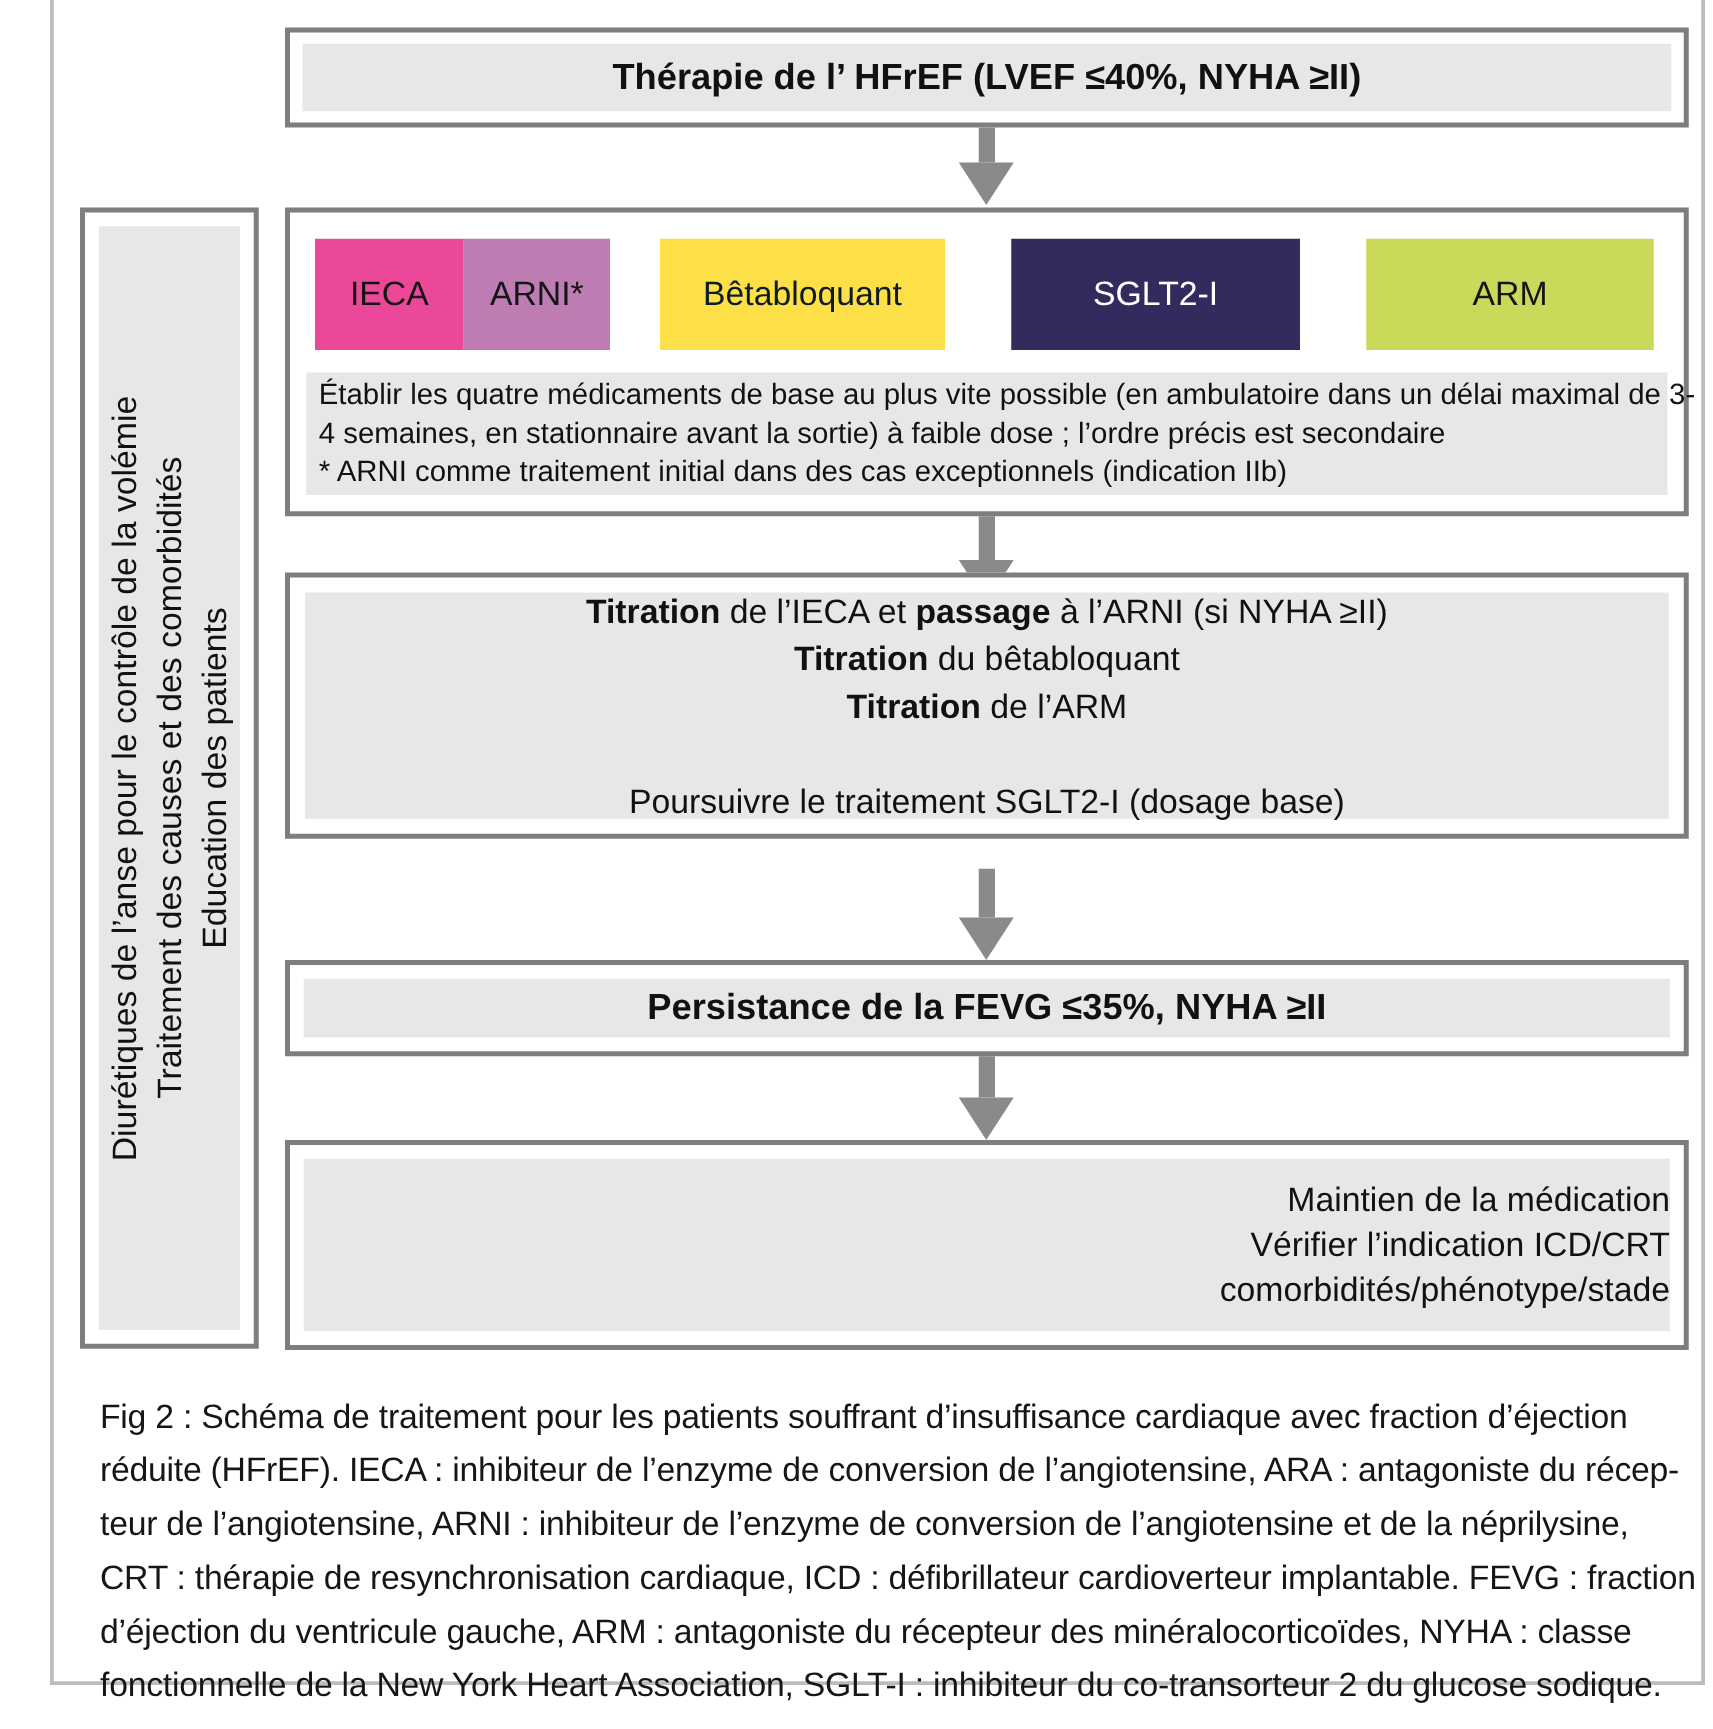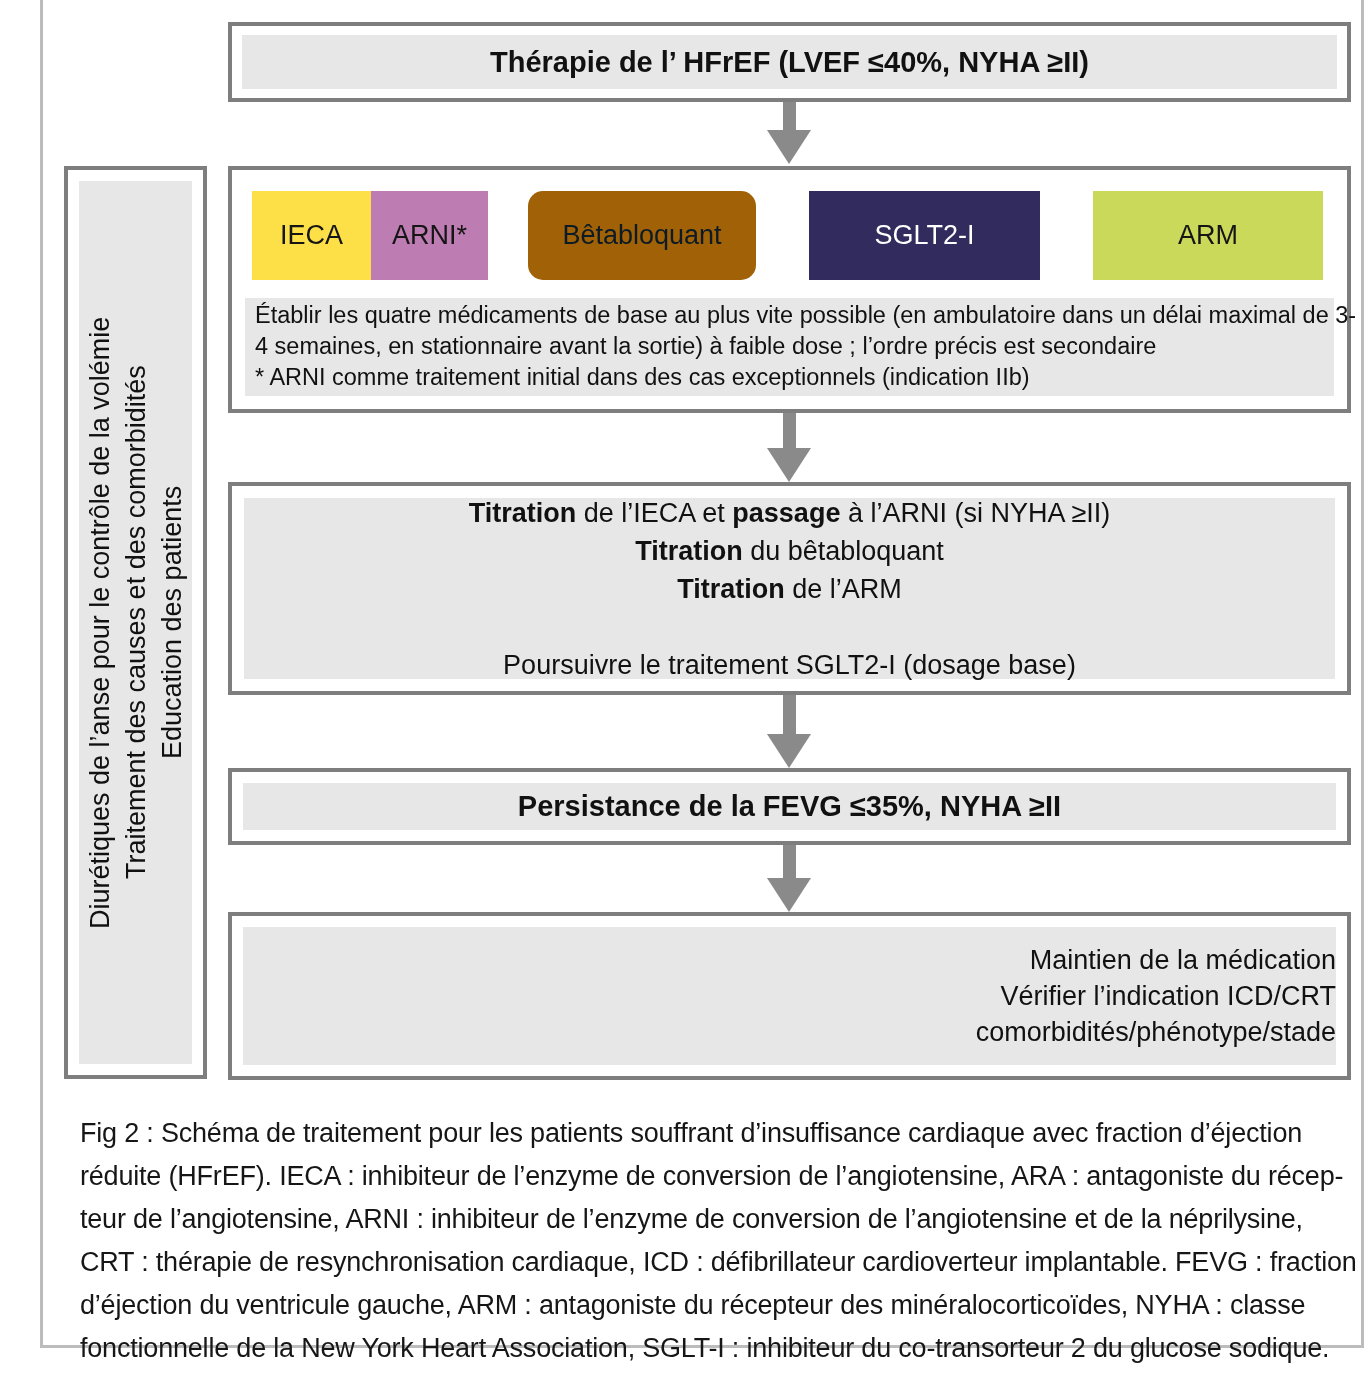--- a/index.html
+++ b/index.html
@@ -46,21 +46,21 @@
   .chip-sglt { left:577px; top:21px; width:231px; height:89px; }
   .chip-arm  { left:861px; top:21px; width:230px; height:89px; }
   .drugs-note {
     position:absolute; left:13px; top:128px; width:1089px; height:98px;
     background:#e7e7e7;
     font-size:23.5px; line-height:31px;
     padding:2px 10px;
     white-space:nowrap;
   }
 
-  .titration-box { left:228px; top:482px; width:1123px; height:213px; padding:12px; }
+  .titration-box { left:228px; top:458px; width:1123px; height:213px; padding:12px; }
   .titration-box .box-fill { font-size:27px; line-height:38px; }
   .titration-box .rich-line { min-height:38px; }
 
   .persistance-box { left:228px; top:768px; width:1123px; height:77px; padding:11px; }
   .persistance-box .box-fill { font-size:29px; font-weight:bold; }
 
   .maintien-box { left:228px; top:912px; width:1123px; height:168px; padding:11px; }
   .maintien-box .box-fill { font-size:27px; line-height:36px;align-items:flex-end; }
 
   .sidebar-box { left:64px; top:166px; width:143px; height:913px; padding:11px; }
@@ -117,27 +117,27 @@
     <div class="box-fill">
       <div class="sidebar-vertical">
           <div class="sidebar-line">Diurétiques de l’anse pour le contrôle de la volémie</div>
           <div class="sidebar-line">Traitement des causes et des comorbidités</div>
           <div class="sidebar-line">Education des patients</div>
         </div>
     </div>
   </div>
 
   <div class="flow-box drugs-box">
-    <div class="drug-chip chip-ieca" style="background-color: #fde047; color: rgb(21, 21, 21);">
+    <div class="drug-chip chip-ieca" style="background-color: #ec4899; color: rgb(21, 21, 21);">
       <span>IECA</span>
     </div>
     <div class="drug-chip chip-arni" style="background-color: rgb(189, 125, 178); color: rgb(21, 21, 21);">
       <span>ARNI*</span>
     </div>
-    <div class="drug-chip chip-beta" style="background-color: #a16207; color: rgb(13, 27, 38); border-radius: 15px;">
+    <div class="drug-chip chip-beta" style="background-color: #fde047; color: rgb(13, 27, 38);">
       <span>Bêtabloquant</span>
     </div>
     <div class="drug-chip chip-sglt" style="background-color: rgb(50, 43, 93); color: rgb(255, 255, 255);">
       <span>SGLT2-I</span>
     </div>
     <div class="drug-chip chip-arm" style="background-color: rgb(203, 217, 90); color: rgb(21, 21, 21);">
       <span>ARM</span>
     </div>
     <div class="drugs-note">
         <div class="note-line">Établir les quatre médicaments de base au plus vite possible (en ambulatoire dans un délai maximal de 3-</div>

